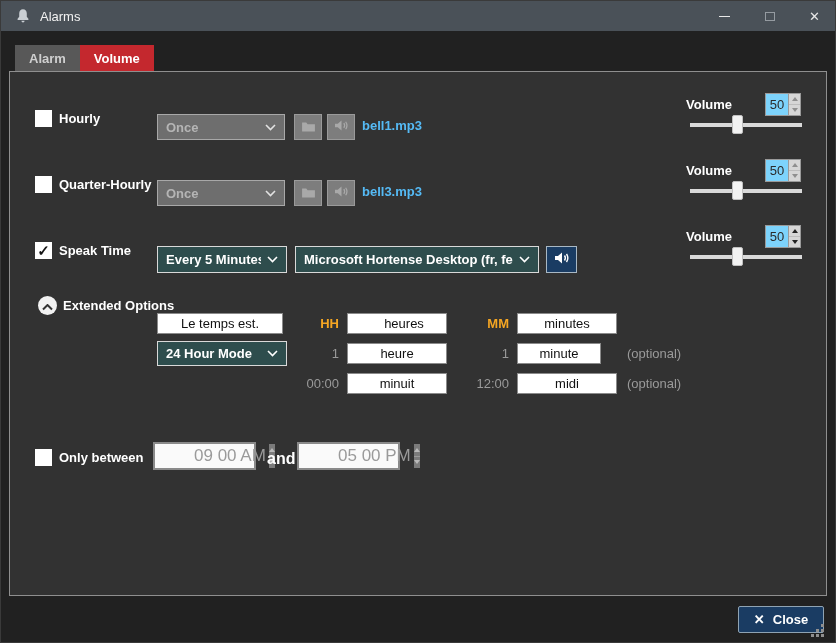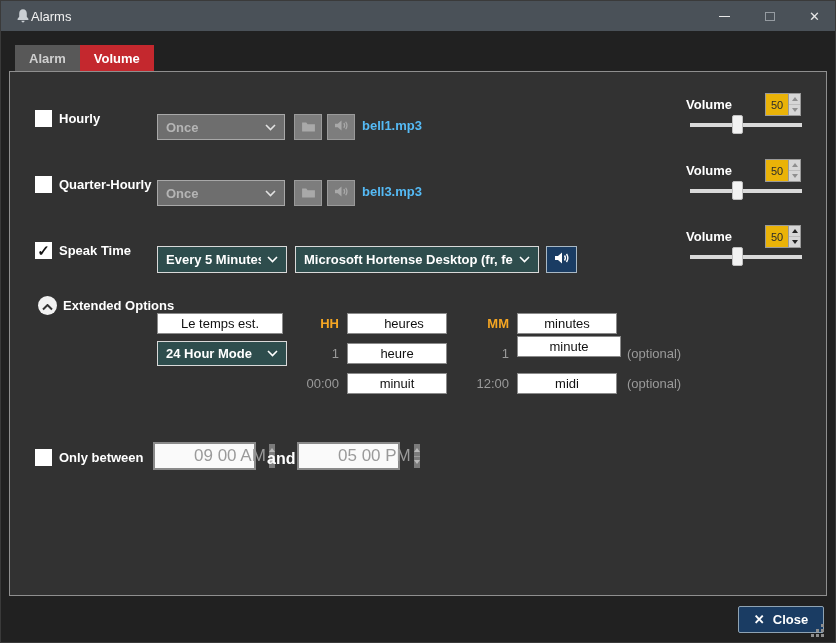--- a/index.html
+++ b/index.html
@@ -2,21 +2,21 @@
 <html><head>
 <meta charset="utf-8">
 <style>
   * { margin:0; padding:0; box-sizing:border-box; font-family:"Liberation Sans", sans-serif; }
   html,body { background:#111; }
   .window { position:relative; width:836px; height:643px; background:#212121; overflow:hidden; border:1px solid #3a3a3a; }
 
   
   .titlebar { position:absolute; left:0; top:0; width:836px; height:30px; background:#4a5158; display:flex; align-items:center; }
   .tb-icon { margin-left:13px; width:17px; height:17px; display:flex; align-items:center; justify-content:center; }
-  .tb-title { color:#f2f2f2; font-size:13px; }
+  .tb-title { margin-left:9px; color:#f2f2f2; font-size:13px; }
   .tb-controls { position:absolute; right:0; top:0; height:30px; display:flex; }
   .tb-btn { width:45px; height:30px; display:flex; align-items:center; justify-content:center; color:#e8e8e8; font-size:13px; cursor:default; }
   .min-glyph { width:11px; height:0; border-top:1.6px solid #e8e8e8; }
   .max-glyph { width:10px; height:9px; border:1.2px solid #959ba1; }
 
   
   .tabs { position:absolute; left:14px; top:44px; display:flex; }
   .tab { height:26px; padding:0 14px; display:flex; align-items:center; font-size:13px; font-weight:bold; cursor:default; }
   .tab-alarm { background:#585858; color:#cfcfcf; }
   .tab-chime { background:#c4282e; color:#ffffff; }
@@ -36,21 +36,21 @@
   .ddl.disabled { background:#6e6e6e; border-color:#a8a8a8; color:#b5b5b5; }
 
   .mini-btn { position:absolute; width:28px; height:26px; background:#7d7d7d; border:1px solid #9a9a9a;
               display:flex; align-items:center; justify-content:center; color:#a9a9a9; cursor:default; }
   .sound-btn { position:absolute; background:#1a3c63; border:1px solid #a9b8c4; display:flex; align-items:center; justify-content:center; color:#ffffff; cursor:default; }
 
   .file-link { position:absolute; color:#55baf5; font-size:13px; font-weight:600; cursor:pointer; white-space:nowrap; }
 
   .vol-label { position:absolute; color:#ffffff; font-size:13px; font-weight:bold; }
   .spinner { position:absolute; width:36px; height:23px; border:1px solid #9a9a9a; display:flex; background:#ffffff; }
-  .spin-val { width:22px; height:100%; border:none; outline:none; background:#eab308; color:#2b2b2b; font-size:11px; text-align:center; padding:0; }
+  .spin-val { width:22px; height:100%; border:none; outline:none; background:#7dd3fc; color:#2b2b2b; font-size:13px; text-align:center; padding:0; }
   .spin-btns { width:12px; display:flex; flex-direction:column; border-left:1px solid #9a9a9a; }
   .spin-b { flex:1; background:#d6d6d6; display:flex; align-items:center; justify-content:center; cursor:default; }
   .spin-b + .spin-b { border-top:1px solid #bdbdbd; }
   .tri-up { width:0; height:0; border-left:3px solid transparent; border-right:3px solid transparent; border-bottom:4px solid #222; }
   .tri-dn { width:0; height:0; border-left:3px solid transparent; border-right:3px solid transparent; border-top:4px solid #222; }
   .spinner.disabled .tri-up { border-bottom-color:#8f8f8f; }
   .spinner.disabled .tri-dn { border-top-color:#8f8f8f; }
 
   .slider { position:absolute; width:112px; height:20px; cursor:default; }
   .slider .track { position:absolute; left:0; right:0; top:8px; height:4px; background:#d9d9d9; }
@@ -248,21 +248,21 @@
       <span class="ddl-text">24 Hour Mode</span>
       <span class="chev">
           <svg width="11" height="7" viewBox="0 0 11 7">
             <path d="M1 1 L5.5 5.5 L10 1" fill="none" stroke="#ffffff" stroke-width="1.6"></path>
           </svg>
         </span>
     </div>
     <div class="tag-gray" style="left:270px; top:274px; width:59px;">1</div>
     <input class="text-input" style="left: 337px; top: 271px; width: 100px;" value="heure">
     <div class="tag-gray" style="left:440px; top:274px; width:59px;">1</div>
-    <input class="text-input" style="left: 507px; top: 264px; width: 104px;" value="minute">
+    <input class="text-input" style="left: 507px; top: 271px; width: 84px;" value="minute">
     <div class="optional" style="left:617px; top:274px;">(optional)</div>
 
     <div class="tag-gray" style="left:270px; top:304px; width:59px;">00:00</div>
     <input class="text-input" style="left: 337px; top: 301px; width: 100px;" value="minuit">
     <div class="tag-gray" style="left:440px; top:304px; width:59px;">12:00</div>
     <input class="text-input" style="left: 507px; top: 301px; width: 100px;" value="midi">
     <div class="optional" style="left:617px; top:304px;">(optional)</div>
 
     <div class="cb" style="left:25px; top:377px;"></div>
     <div class="row-label" style="left:49px; top:378px;">Only between</div>

